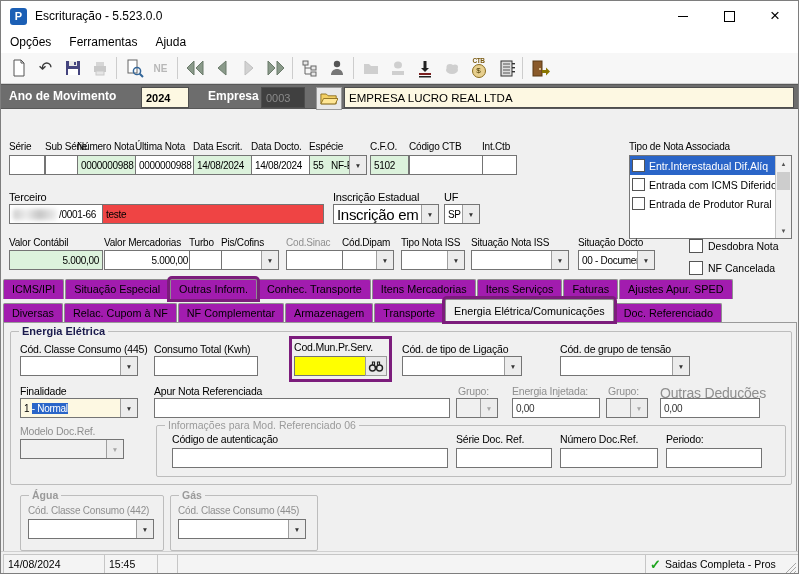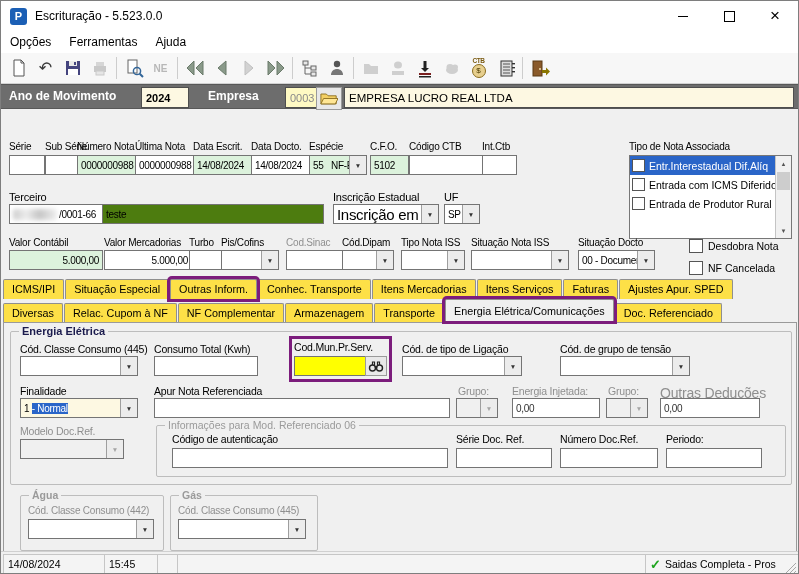--- a/index.html
+++ b/index.html
@@ -29,21 +29,21 @@
   .headerstrip{position:absolute;top:83px;left:0;right:0;height:25px;background:#6d6d6d;border-top:1px solid #585858;border-bottom:1px solid #585858;box-sizing:border-box;}
   .hlabel{position:absolute;top:4px;color:#fff;font-weight:bold;font-size:12px;white-space:nowrap;}
   .hfield{position:absolute;top:2px;height:19px;border:1px solid #4e4e4e;background:#fdf8e2;font-size:11px;display:flex;align-items:center;padding:0 4px;box-sizing:content-box;overflow:hidden;white-space:nowrap;}
   .folderbtn{position:absolute;top:2px;width:24px;height:21px;background:#e8e8e8;border:1px solid #9a9a9a;display:flex;align-items:center;justify-content:center;}
   
   .main{position:absolute;top:102px;left:0;width:665px;height:442px;background:#f0f0f0;margin-top:35px;}
   .lb{position:absolute;font-size:10px;letter-spacing:-0.2px;white-space:nowrap;color:#000;}
   .lb.g{color:#8f8f8f;}
   .tin{position:absolute;height:18px;background:#fff;border:1px solid #747474;font-size:10px;letter-spacing:-0.3px;display:flex;align-items:center;padding:0 3px;overflow:hidden;white-space:pre;}
   .tin.green{background:#dcf2dc;}
-  .tin.cream{background:#4d7c0f;}
+  .tin.cream{background:#ef4444;}
   .tin.yellow{background:#ffff00;}
   .money{justify-content:flex-end;}
   .combo{position:absolute;height:20px;background:#fff;border:1px solid #747474;display:flex;box-sizing:border-box;}
   .combo .val{flex:1;display:flex;align-items:center;padding:0 3px;font-size:10px;letter-spacing:-0.3px;overflow:hidden;white-space:pre;}
   .combo .val.green{background:#dcf2dc;}
   .combo .val.cream{background:#fdf8e2;}
   .cbtn{width:16px;flex:none;border-left:1px solid #9e9e9e;background:#ececec;display:flex;align-items:center;justify-content:center;}
   .cbtn::after{content:"▼";font-size:6.5px;color:#333;}
   .combo.dis{background:#f0f0f0;}
   .combo.dis .cbtn::after{color:#a5a5a5;}
@@ -58,21 +58,21 @@
   .lbitem .chk{width:11px;height:11px;background:#fff;}
   .lbitem.sel{background:#2a65c8;color:#fff;}
   .lbscroll{width:15px;flex:none;position:relative;background:#f1f1f1;border-left:1px solid #c4c4c4;}
   .sbup,.sbdown{position:absolute;left:0;right:0;height:15px;display:flex;align-items:center;justify-content:center;}
   .sbup{top:0;} .sbdown{bottom:0;}
   .sbup::after{content:"▲";font-size:6px;color:#555;}
   .sbdown::after{content:"▼";font-size:6px;color:#555;}
   .sbthumb{position:absolute;left:1px;right:1px;top:16px;height:18px;background:#cdcdcd;}
   
   .tabrow{position:absolute;left:2px;white-space:nowrap;height:22px;}
-  .tab{display:inline-block;padding:3px 8px 4px;font-size:10.8px;background:#fde047;border:1px solid #8f8f8f;border-bottom:none;border-radius:2px 2px 0 0;margin-right:1px;position:relative;white-space:nowrap;}
+  .tab{display:inline-block;padding:3px 8px 4px;font-size:10.8px;background:#a21caf;border:1px solid #8f8f8f;border-bottom:none;border-radius:2px 2px 0 0;margin-right:1px;position:relative;white-space:nowrap;}
   .tab.active{background:#f0f0f0;padding-top:5px;top:-2px;z-index:4;}
   .hl{box-shadow:0 0 0 3px #7c1c7c;z-index:6;}
   .tabpanel{position:absolute;left:2px;top:184px;width:794px;height:252px;background:#f0f0f0;border:1px solid #9a9a9a;box-sizing:border-box;}
   
   .groupbox{position:absolute;border:1px solid #bdbdbd;border-radius:2px;}
   .grouplegend{position:absolute;top:-7px;left:8px;background:#f0f0f0;padding:0 3px;font-size:10.5px;white-space:nowrap;}
   .grouplegend.b{font-weight:bold;color:#1b1b4d;font-size:11px;}
   .grouplegend.g{color:#9a9a9a;}
   .searchbtn{width:22px;height:20px;background:#e8e8e8;border:1px solid #9a9a9a;display:flex;align-items:center;justify-content:center;box-sizing:border-box;}
   .codmunwrap{position:absolute;}
@@ -238,21 +238,21 @@
         </svg>
       </div>
   </div>
 
   <div class="headerstrip">
     <span class="hlabel" style="left:8px">Ano de Movimento</span>
     <div class="hfield" style="left:140px;width:38px;font-weight:bold">
         <span>2024</span>
       </div>
     <span class="hlabel" style="left:207px">Empresa</span>
-    <div class="hfield" style="left:284px;width:34px;background:#fef9c3;color:#8a8a8a">
+    <div class="hfield" style="left:260px;width:34px;background:#404040;color:#8a8a8a">
         <span>0003</span>
       </div>
     <div class="folderbtn" style="left:315px">
       <svg width="18" height="15" viewBox="0 0 20 16">
           <path d="M1 3h6l2 2h9v9H1z" fill="#f3cf63" stroke="#8a6d1f"></path>
           <path d="M1 14l3-6h16l-3 6z" fill="#ffe694" stroke="#8a6d1f"></path>
         </svg>
     </div>
     <div class="hfield" style="left:343px;width:440px;font-size:11.5px">
         <span>EMPRESA LUCRO REAL LTDA</span>

